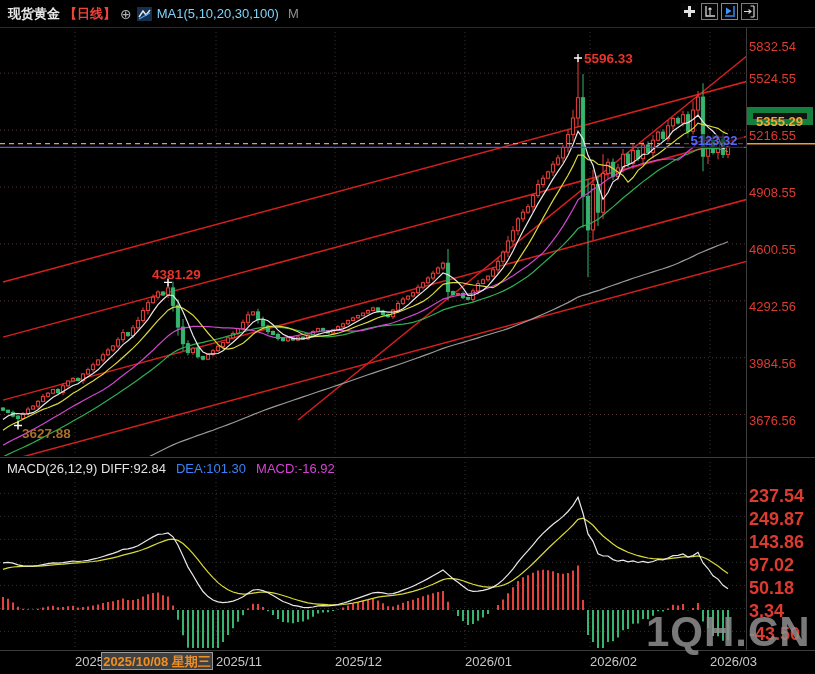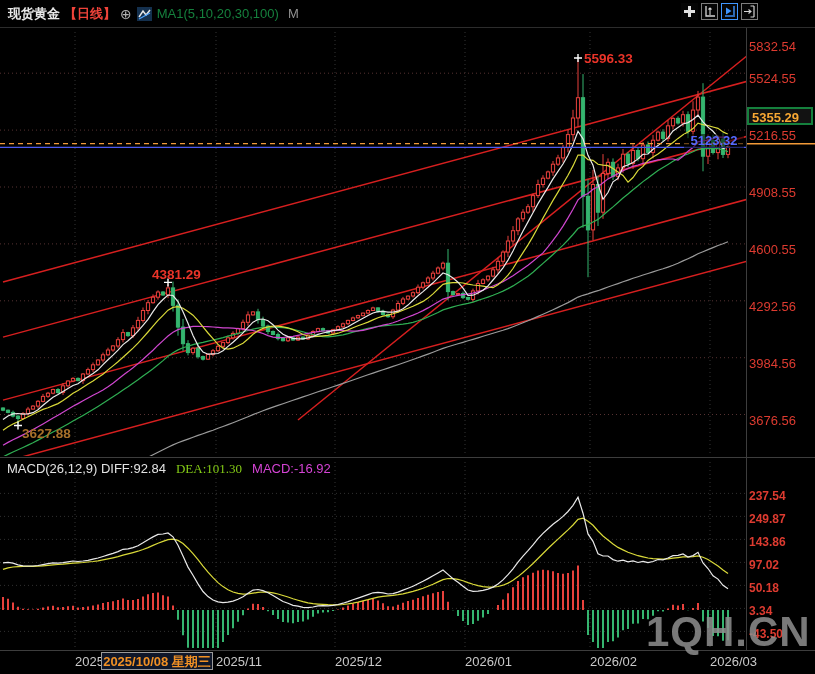--- a/index.html
+++ b/index.html
@@ -6,38 +6,38 @@
   body{width:815px;height:674px;overflow:hidden;position:relative;
        font-family:"Liberation Sans","DejaVu Sans",sans-serif;}
   
   #toolbar{position:absolute;left:0;top:0;width:815px;height:28px;background:#000;
            border-bottom:1px solid #2c2c2c;display:flex;align-items:center;
            padding-left:8px;box-sizing:border-box;font-size:13px;white-space:nowrap;}
   #toolbar .sym{color:#e8e8e8;font-weight:700;margin-right:4px;}
   #toolbar .per{color:#f0433a;font-weight:700;margin-right:4px;}
   #toolbar .link{color:#b0b0b0;font-size:14px;margin-right:5px;cursor:default;}
   #toolbar .mini{width:15px;height:14px;margin-right:5px;display:inline-block;}
-  #toolbar .params{color:#15803d;margin-right:9px;}
+  #toolbar .params{color:#7dd3fc;margin-right:9px;}
   #ma-readouts span{margin-right:11px;}
   #toolbar .sfx{color:#909090;}
   #tb-icons{position:absolute;left:681px;top:3px;display:flex;gap:3px;}
   .tbicon{width:17px;height:17px;box-sizing:border-box;border:1px solid #7d7d7d;
           display:flex;align-items:center;justify-content:center;background:#050505;}
   .tbicon.noborder{border-color:transparent;}
   .tbicon.active{border-color:#3f96ff;}
   
   .axlbl{position:absolute;font-size:13px;font-weight:400;color:#dd3b30;left:749px;line-height:14px;}
-  .mlbl{position:absolute;font-size:12px;font-weight:700;color:#dd3b30;left:749px;line-height:14px;}
+  .mlbl{position:absolute;font-size:18px;font-weight:700;color:#dd3b30;left:749px;line-height:14px;}
   .tlbl{position:absolute;top:654px;font-size:13px;color:#c9c9c9;line-height:16px;}
   #price-badge{position:absolute;left:747px;width:66px;height:18px;background:#121212;
-      border:2px solid #15803d;color:#f7a733;font-size:13px;font-weight:700;
+      border:6px solid #15803d;color:#f7a733;font-size:13px;font-weight:700;
       line-height:17px;padding-left:3px;box-sizing:border-box;}
   #xhair-price{position:absolute;width:60px;text-align:center;color:#5468ff;font-size:13px;
       font-weight:700;line-height:14px;background:rgba(0,0,0,.55);}
-  #xhair-date{position:absolute;top:652px;height:18px;border:1px solid #9a9a9a;background:#0f172a;
+  #xhair-date{position:absolute;top:652px;height:18px;border:1px solid #9a9a9a;background:#404040;
       color:#f09024;font-size:13px;font-weight:700;text-align:center;line-height:17px;box-sizing:border-box;}
   #macd-header{position:absolute;left:7px;top:461px;font-size:13px;white-space:nowrap;}
   #macd-header span{margin-right:10px;}
   #watermark{position:absolute;left:646px;top:608px;font-size:42px;font-weight:700;
       color:#8f8f8f;opacity:.85;letter-spacing:1px;pointer-events:none;}
   .divh{position:absolute;left:0;width:815px;height:1px;background:#3d3d3d;}
   .divv{position:absolute;width:1px;background:#3d3d3d;}
   svg{position:absolute;left:0;top:0;}
 </style>
 </head>
@@ -614,14 +614,14 @@
 <div id="time-layer">
     <div class="tlbl" style="left: 75px;">2025/10</div>
     <div class="tlbl" style="left: 216px;">2025/11</div>
     <div class="tlbl" style="left: 335px;">2025/12</div>
     <div class="tlbl" style="left: 465px;">2026/01</div>
     <div class="tlbl" style="left: 590px;">2026/02</div>
     <div class="tlbl" style="left: 710px;">2026/03</div>
   </div>
 <div id="xhair-date" style="left: 101px; width: 112px;">2025/10/08 星期三</div>
 
-<div id="macd-header"><span style="color: rgb(226, 226, 226);">MACD(26,12,9) DIFF:92.84</span><span style="color: #84cc16; font-family: Liberation Serif, serif;">DEA:101.30</span><span style="color: rgb(213, 67, 213);">MACD:-16.92</span></div>
+<div id="macd-header"><span style="color: rgb(226, 226, 226);">MACD(26,12,9) DIFF:92.84</span><span style="color: #3b82f6;">DEA:101.30</span><span style="color: rgb(213, 67, 213);">MACD:-16.92</span></div>
 <div id="watermark">1QH.CN</div>
 
 </body></html>

